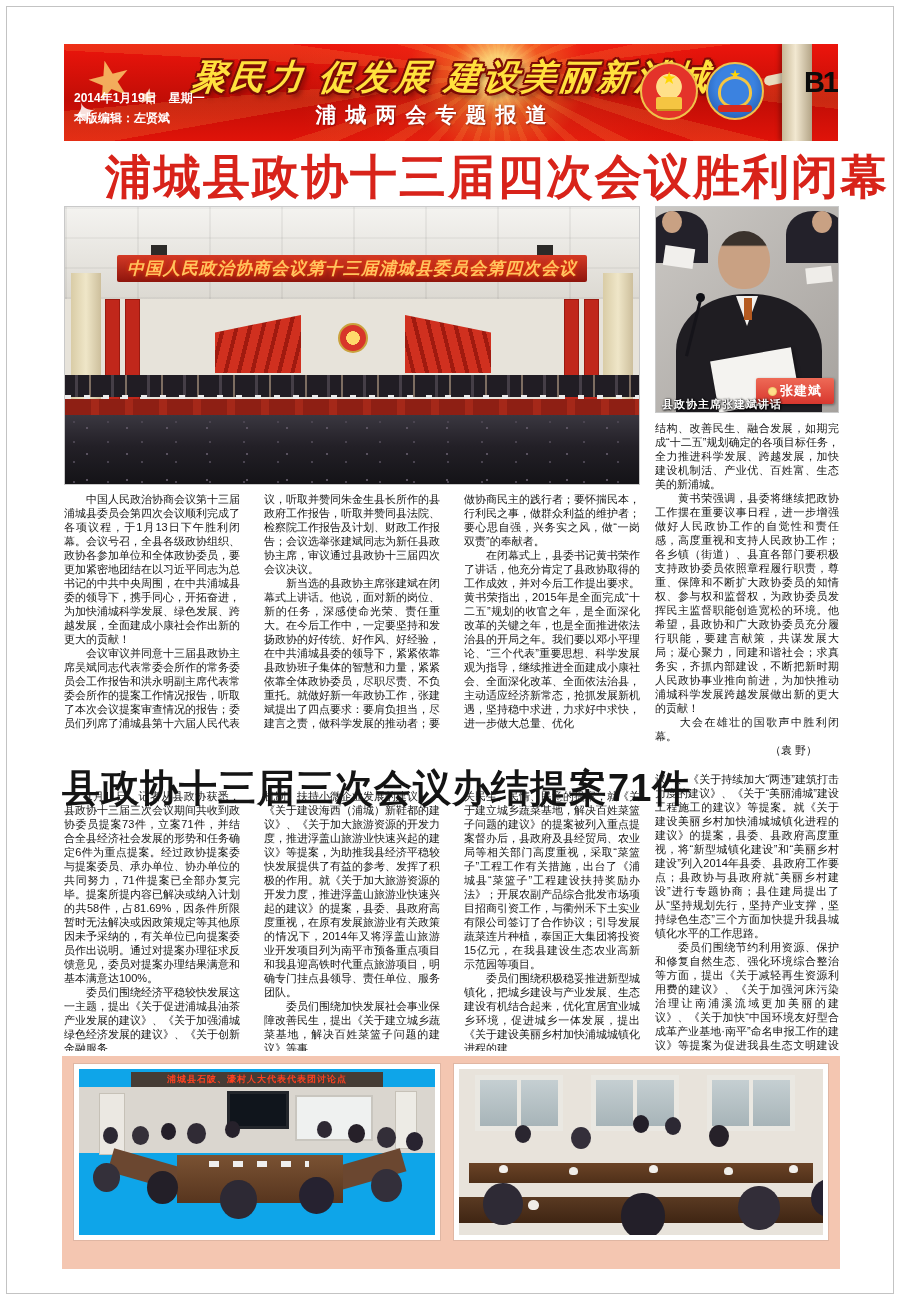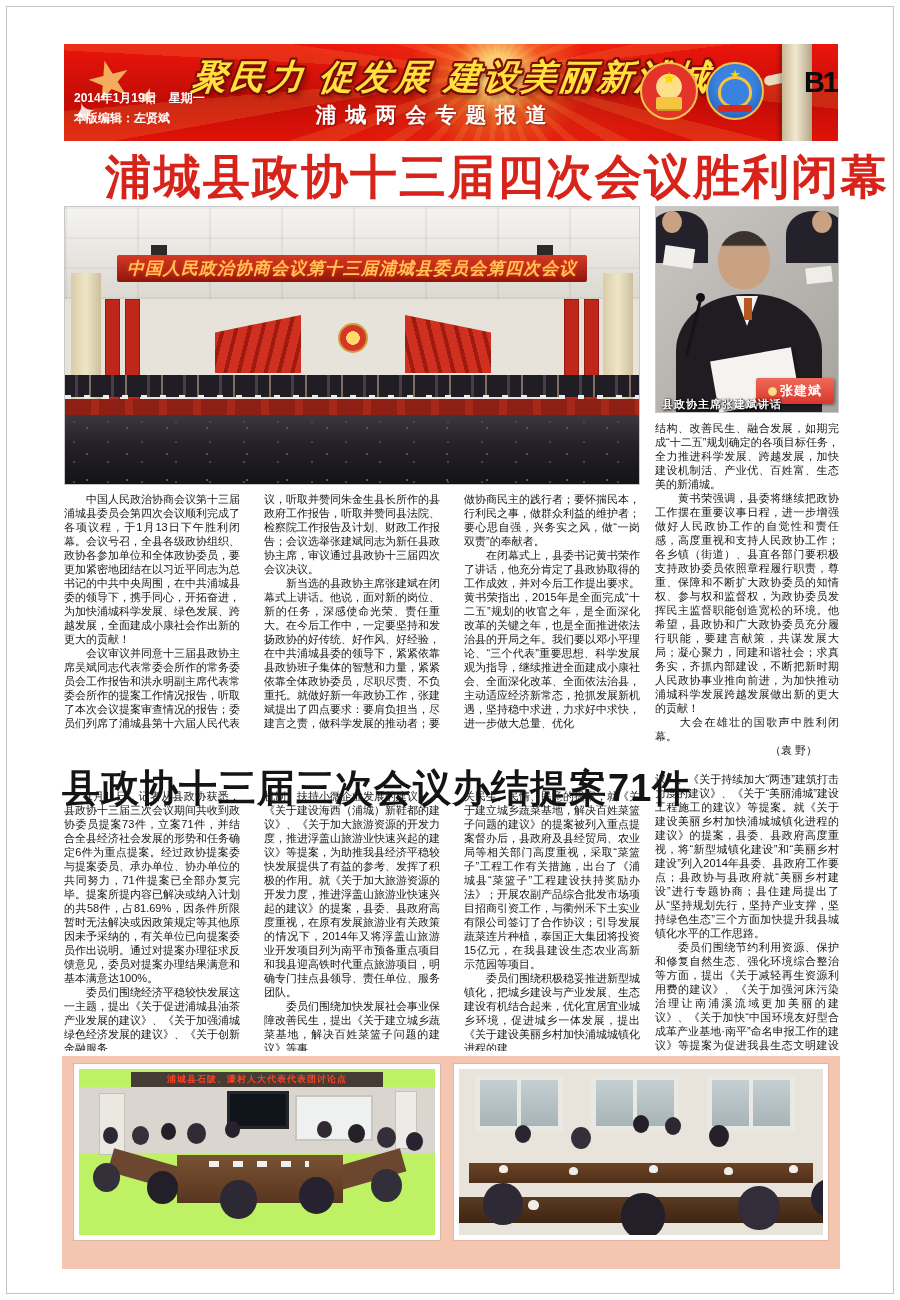--- a/index.html
+++ b/index.html
@@ -118,21 +118,21 @@
   .sp-plate .nm { color:#fff; font-size:13px; font-weight:bold; letter-spacing:1px; }
   .sp-caption { position:absolute; left:6px; bottom:0; color:#ffffff; font-size:11px; font-weight:bold; letter-spacing:1px;
     text-shadow:0 1px 2px #000,1px 0 2px #000; }
 
   
   .footer { position:absolute; left:62px; top:1056px; width:778px; height:213px; background:#f4c6b1; }
   .fframe { position:absolute; top:8px; background:#ffffff; padding:5px; box-shadow:0 0 0 1px rgba(0,0,0,.08); }
   .fframe1 { left:12px; width:366px; height:176px; }
   .fframe2 { left:392px; width:374px; height:176px; }
   .fphoto { position:relative; width:100%; height:100%; overflow:hidden; }
-  .f1 { background:#bef264; }
+  .f1 { background:#0ea5e9; }
   .f1-led { position:absolute; left:52px; right:52px; top:3px; height:15px; background:#453c35; display:flex; align-items:center; justify-content:center; }
   .f1-led span { color:#ff4020; font-size:9px; font-weight:bold; letter-spacing:1px; white-space:nowrap; }
   .f1-wall { position:absolute; left:0; right:0; top:18px; height:66px; background:#dad6cf; }
   .f1-board { position:absolute; left:216px; top:26px; width:78px; height:46px; background:#eff1f0; border:2px solid #c9c6bf; }
   .f1-tv { position:absolute; left:148px; top:22px; width:62px; height:38px; background:#10151c; border:3px solid #23262b; }
   .f1-cab { position:absolute; left:20px; top:24px; width:26px; height:62px; background:#ebe8e2; border:1px solid #c6c1b7; }
   .f1-ac { position:absolute; right:18px; top:22px; width:22px; height:58px; background:#edebe5; border:1px solid #c6c1b7; }
   .f1-table { position:absolute; left:98px; top:86px; width:166px; height:48px;
     background:linear-gradient(180deg,#7a5233,#57351e); }
   .f1-table-l { position:absolute; left:30px; top:92px; width:96px; height:24px; background:#6b4730; transform:rotate(16deg); }

